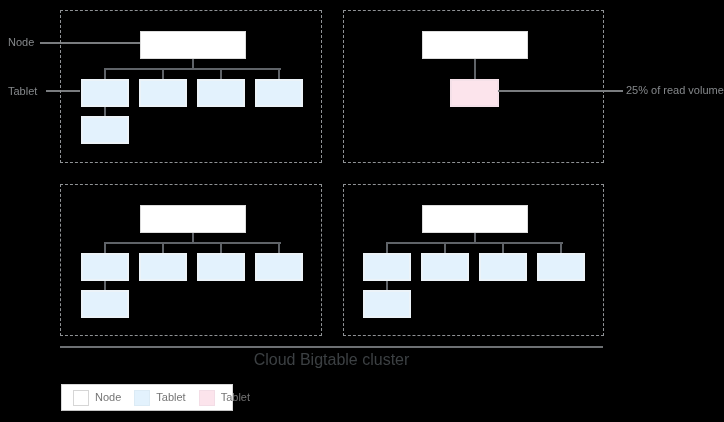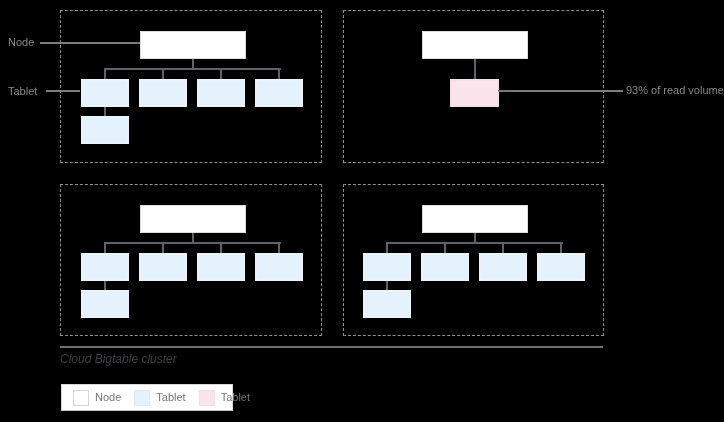--- a/index.html
+++ b/index.html
@@ -14,22 +14,22 @@
   .tablet-box{background:#e3f2fd;border:2px solid #ecf3f8;}
   .hotspot-box{background:#fce4ec;border:2px solid #f4e0e8;}
   .connector{position:absolute;background:#5f6368;}
   .leader{position:absolute;background:#797c7f;}
   .callout{
     position:absolute;color:#85888b;font-size:11px;line-height:13px;
     white-space:nowrap;
   }
   .cluster-divider{position:absolute;left:60px;top:346px;width:543px;height:2px;background:#6d7073;}
   .cluster-title{
-    position:absolute;left:60px;top:352px;width:543px;text-align:left;
-    color:#3c4043;font-size:12px;line-height:15px;font-style:italic;
+    position:absolute;left:60px;top:352px;width:543px;text-align:center;
+    color:#3c4043;font-size:16px;line-height:15px;
   }
   .legend{
     position:absolute;left:61px;top:384px;width:172px;height:27px;
     background:#ffffff;border:1px solid #d8d8d8;border-bottom-color:#c4c4c4;
     display:flex;align-items:center;padding-left:11px;box-sizing:border-box;
   }
   .legend-item{display:flex;align-items:center;margin-right:13px;}
   .swatch{width:16px;height:16px;box-sizing:border-box;margin-right:6px;}
   .swatch-node{background:#ffffff;border:1px solid #d6d6d6;}
   .swatch-tablet{background:#e3f2fd;border:1px solid #dcebf5;}
@@ -63,21 +63,21 @@
     <div class="abs tablet-box" style="left:20px;top:105px;width:48px;height:28px;"></div>
   </div>
 
   <div class="panel" style="left:343px;top:10px;width:261px;height:153px;">
     <div class="abs node-box" style="left:78px;top:20px;width:106px;height:28px;"></div>
     <div class="connector" style="left:130px;top:48px;width:2px;height:20px;"></div>
     <div class="abs hotspot-box" style="left:106px;top:68px;width:49px;height:28px;"></div>
   </div>
 
   <div class="leader" style="left:498px;top:90px;width:125px;height:2px;"></div>
-  <span class="callout" style="left:626px;top:84px;">93% of read volume</span>
+  <span class="callout" style="left:626px;top:84px;">25% of read volume</span>
 
   <div class="panel" style="left:60px;top:184px;width:262px;height:152px;">
     <div class="abs node-box" style="left:79px;top:20px;width:106px;height:28px;"></div>
     <div class="connector" style="left:131px;top:48px;width:2px;height:9px;"></div>
     <div class="connector" style="left:43px;top:57px;width:177px;height:2px;"></div>
     <div class="connector" style="left:43px;top:58px;width:2px;height:10px;"></div>
     <div class="connector" style="left:101px;top:58px;width:2px;height:10px;"></div>
     <div class="connector" style="left:159px;top:58px;width:2px;height:10px;"></div>
     <div class="connector" style="left:217px;top:58px;width:2px;height:10px;"></div>
     <div class="abs tablet-box" style="left:20px;top:68px;width:48px;height:28px;"></div>

